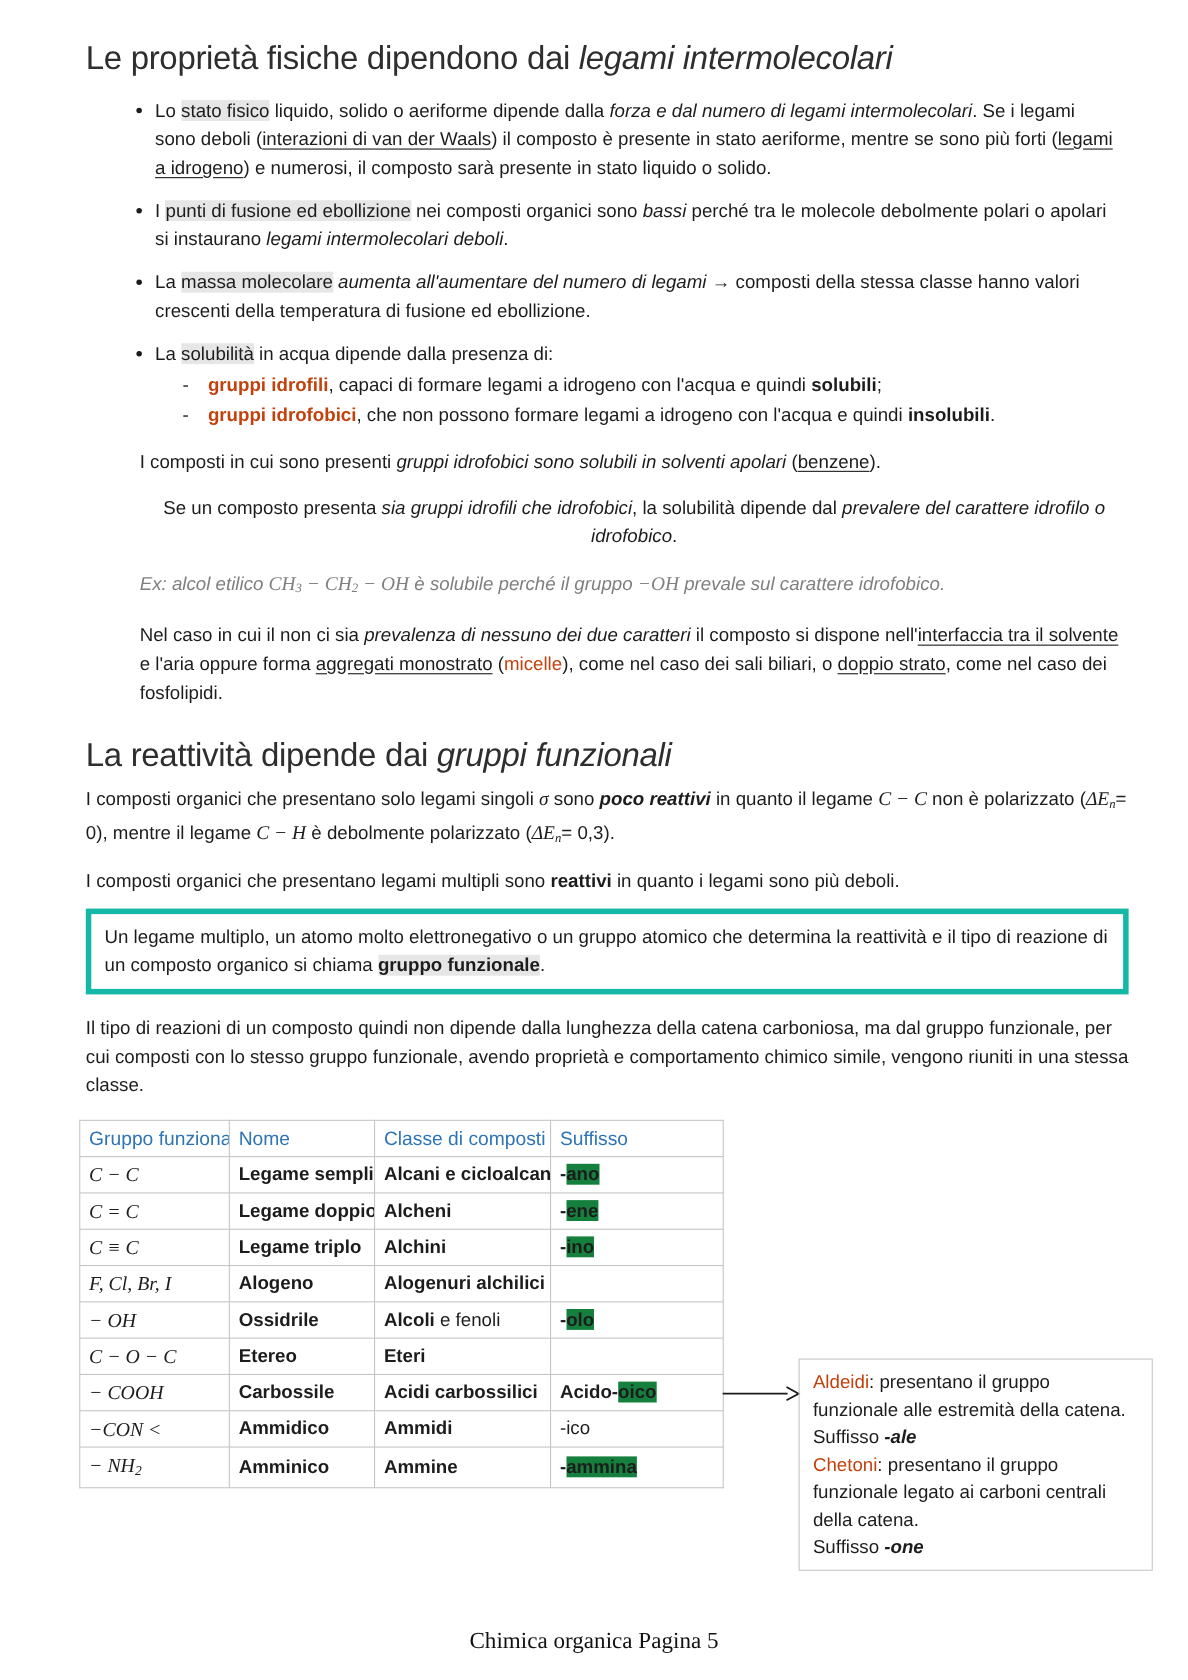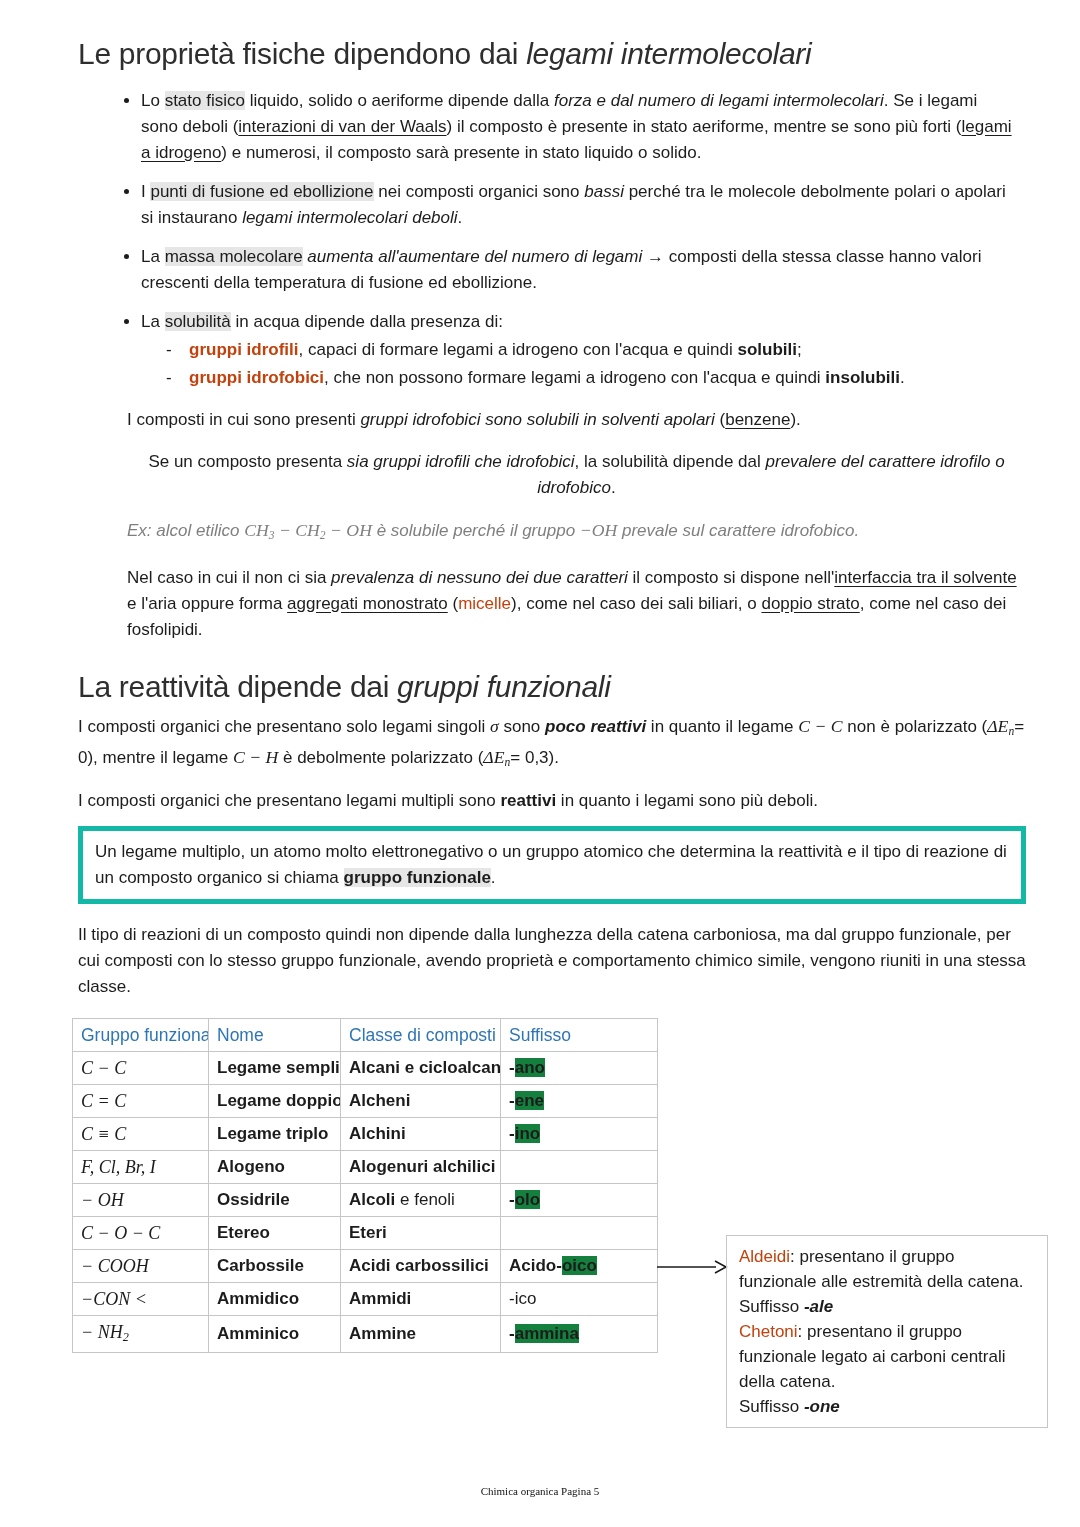--- a/index.html
+++ b/index.html
@@ -70,21 +70,21 @@
     padding:8px 12px;
     white-space:pre-line;
     line-height:25px;
     margin-top:38px;
   }
   .arrow{position:absolute;left:584px;top:239px;}
   .footer{
     position:absolute;left:0;right:0;top:1478px;
     text-align:center;
     font-family:"Liberation Serif",serif;
-    font-size:11px;color:#111;
+    font-size:21px;color:#111;
   }
 </style>
 </head>
 <body>
 
 <div class="page">
 
   <h1><span>Le proprietà fisiche dipendono dai </span><span class="i">legami intermolecolari</span></h1>
 
   <ul class="bullets">

